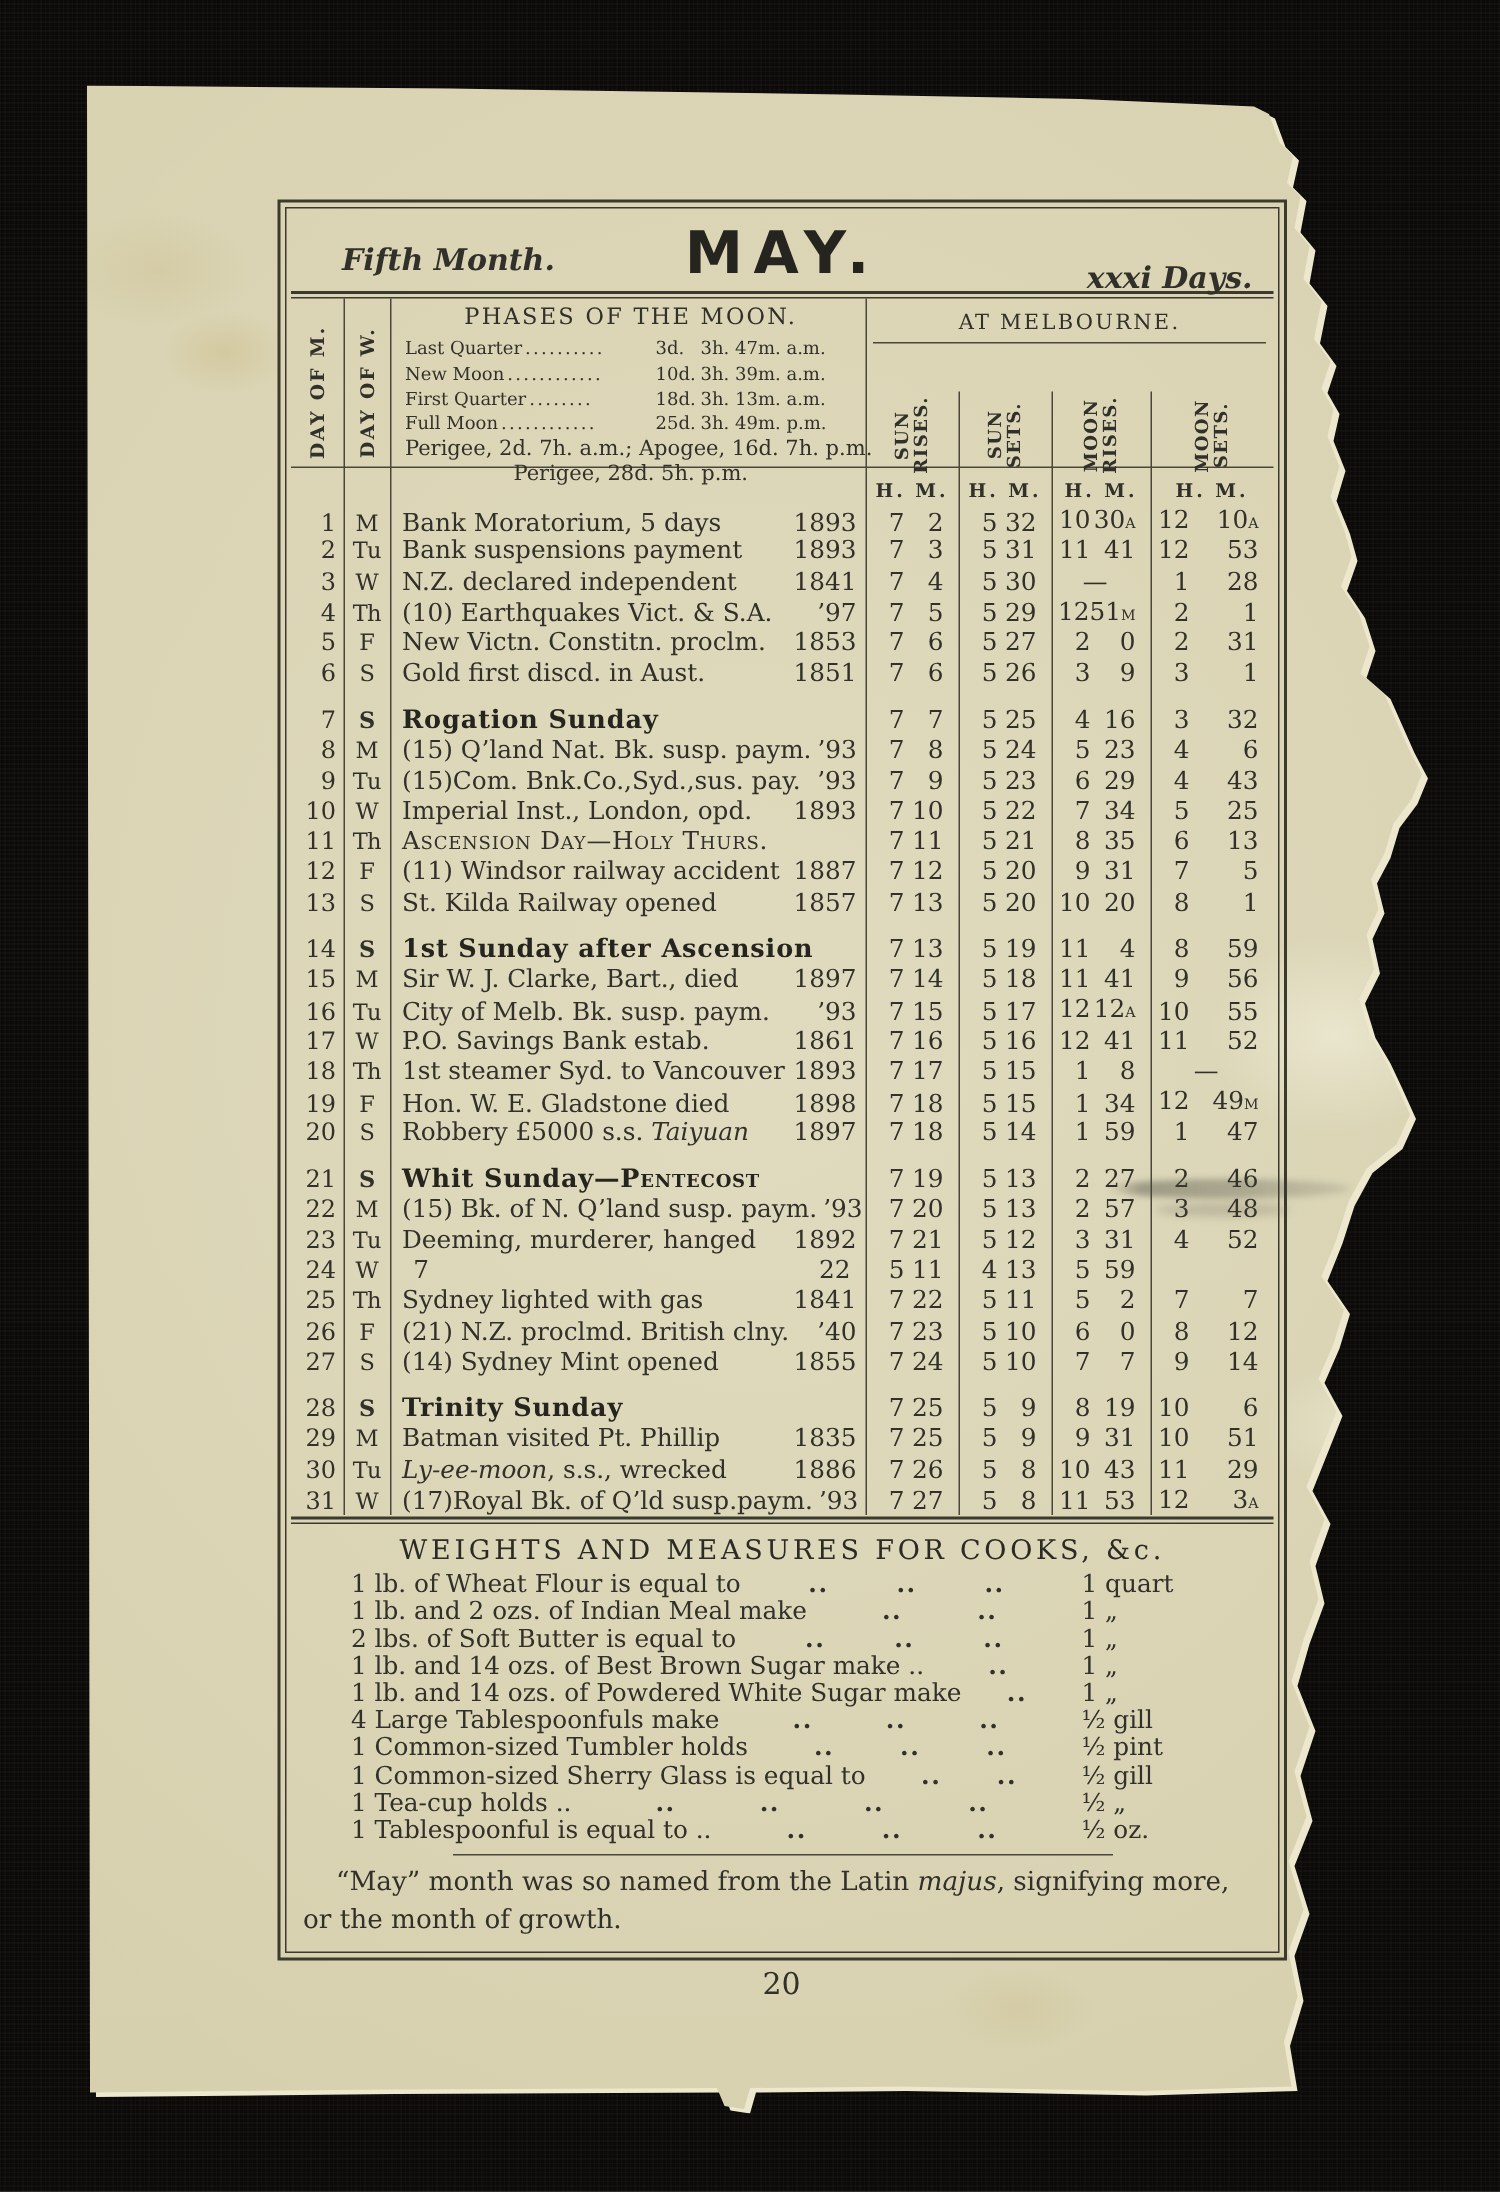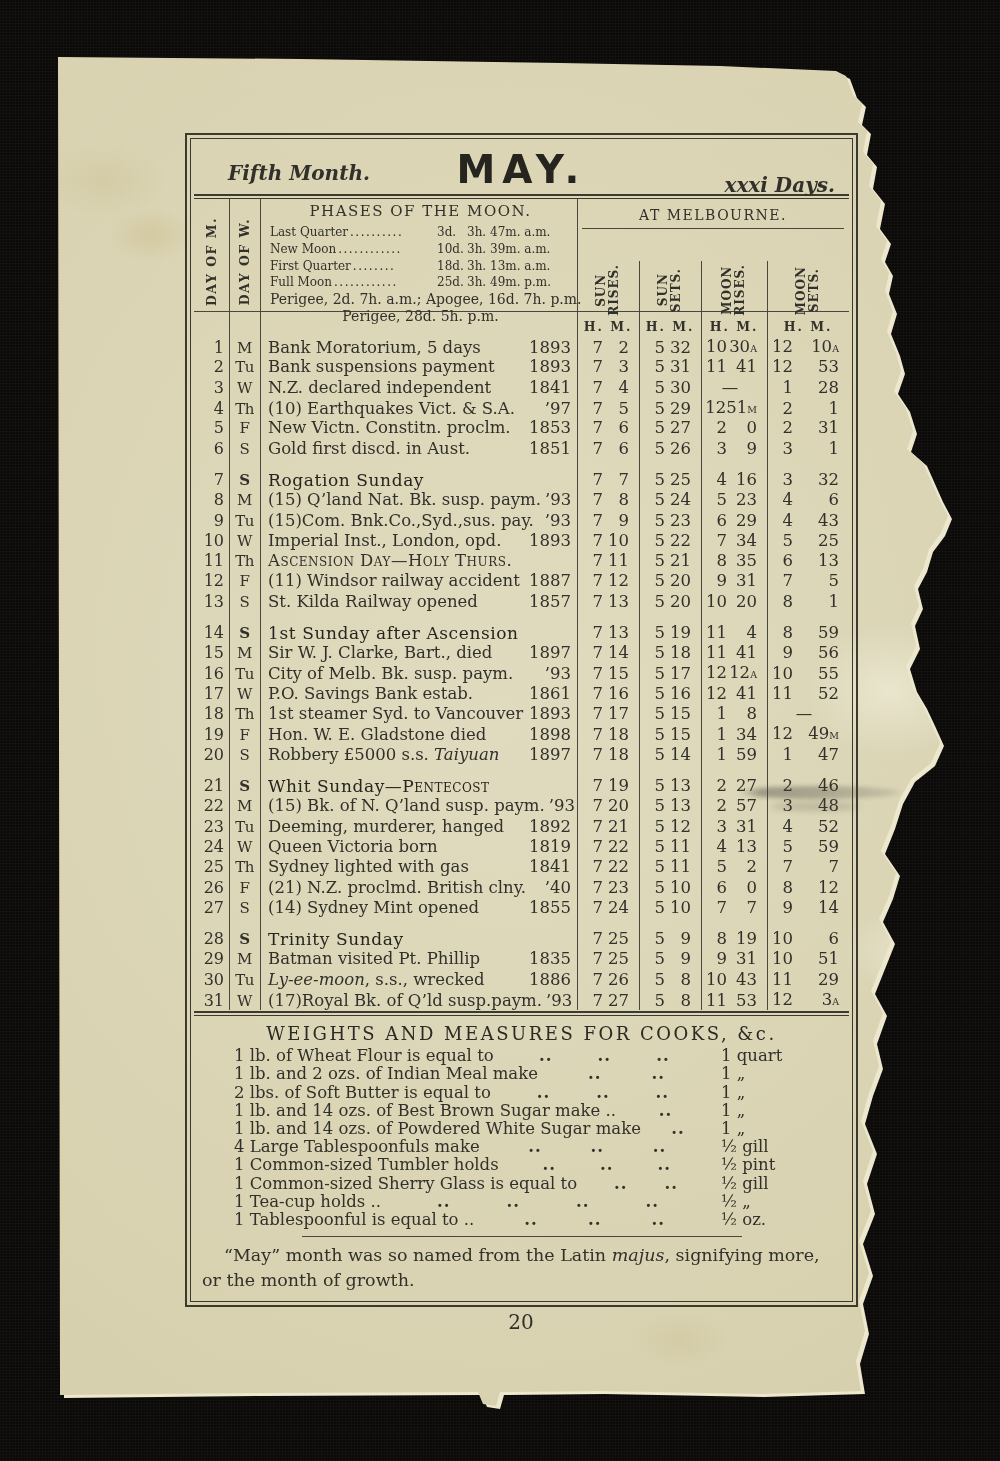--- a/index.html
+++ b/index.html
@@ -71,21 +71,21 @@
   .drow{height:20.3px;align-items:center;font-size:16.5px;line-height:20px;}
   .cd{text-align:right;padding-right:5px;font-size:16px;}
   .cw{text-align:center;font-size:15px;letter-spacing:-0.5px;}
   .ce{display:flex;padding:0 6px 0 8px;font-size:16.5px;white-space:nowrap;overflow:hidden;}
   .ce .yr{margin-left:auto;padding-left:4px;}
   .ct{display:flex;}
   .ct .th{width:26px;text-align:right;}
   .ct .tm{flex:1;text-align:right;padding-right:10px;}
   .ct.dash{display:block;text-align:center;padding-right:8px;}
   .suf{font-size:9.5px;}
-  .sunday .ce{font-weight:normal;letter-spacing:0.6px;font-size:17px;color:#26241e;flex-direction:column;}
+  .sunday .ce{font-weight:bold;letter-spacing:0.6px;font-size:17px;color:#26241e;flex-direction:column;}
   .sunday .cw{font-weight:bold;}
   .sc{font-variant:small-caps;letter-spacing:0.5px;}
   i{font-style:italic;}
 
   .botrule{height:5px;border-top:2px solid #3c392f;border-bottom:1px solid #3c392f;margin-top:1px;}
 
   .measures{padding:4px 0 0 0;}
   .me-title{text-align:center;font-size:18px;letter-spacing:2.5px;margin:3px 0 3px 0;color:#2c2a24;}
   .me-line{display:flex;font-size:16.5px;line-height:18.2px;padding-left:40px;padding-right:56px;white-space:nowrap;}
   .me-label{flex:none;}
@@ -742,24 +742,20 @@
                     <span class="tm">31</span>
                   </div>
                   <div class="ct">
                     <span class="th">4</span>
                     <span class="tm">52</span>
                   </div>
                 </div>
                 <div class="drow cols7">
                   <div class="cd">24</div>
                   <div class="cw">W</div>
-                  <div class="ce">
-                    <span class="ev">Queen Victoria born</span>
-                    <span class="yr">1819</span>
-                  </div>
                   <div class="ct">
                     <span class="th">7</span>
                     <span class="tm">22</span>
                   </div>
                   <div class="ct">
                     <span class="th">5</span>
                     <span class="tm">11</span>
                   </div>
                   <div class="ct">
                     <span class="th">4</span>

